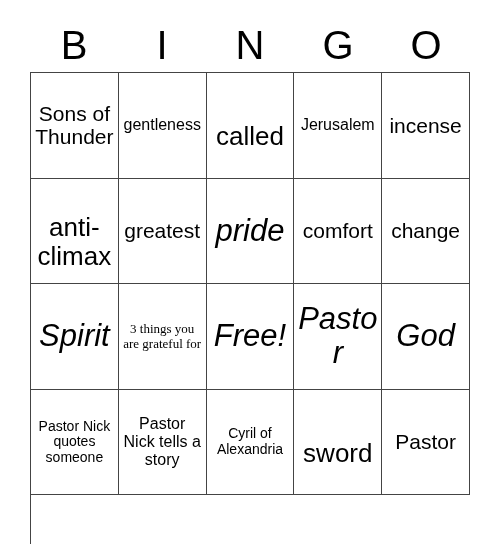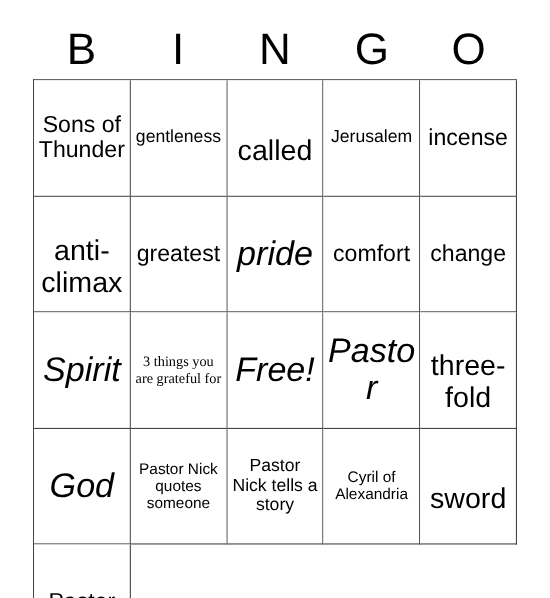--- a/index.html
+++ b/index.html
@@ -144,23 +144,20 @@
       <div class="cell">
         <span class="cell-text sz-xxs">3 things you are grateful for</span>
       </div>
       <div class="cell">
         <span class="cell-text sz-xl">Free!</span>
       </div>
       <div class="cell">
         <span class="cell-text sz-xl">Pastor</span>
       </div>
       <div class="cell">
-        <span class="cell-text sz-lg">three-fold</span>
-      </div>
-      <div class="cell">
         <span class="cell-text sz-xl">God</span>
       </div>
       <div class="cell">
         <span class="cell-text sz-xs">Pastor Nick quotes someone</span>
       </div>
       <div class="cell">
         <span class="cell-text sz-sm">Pastor Nick tells a story</span>
       </div>
       <div class="cell">
         <span class="cell-text sz-xs">Cyril of Alexandria</span>

